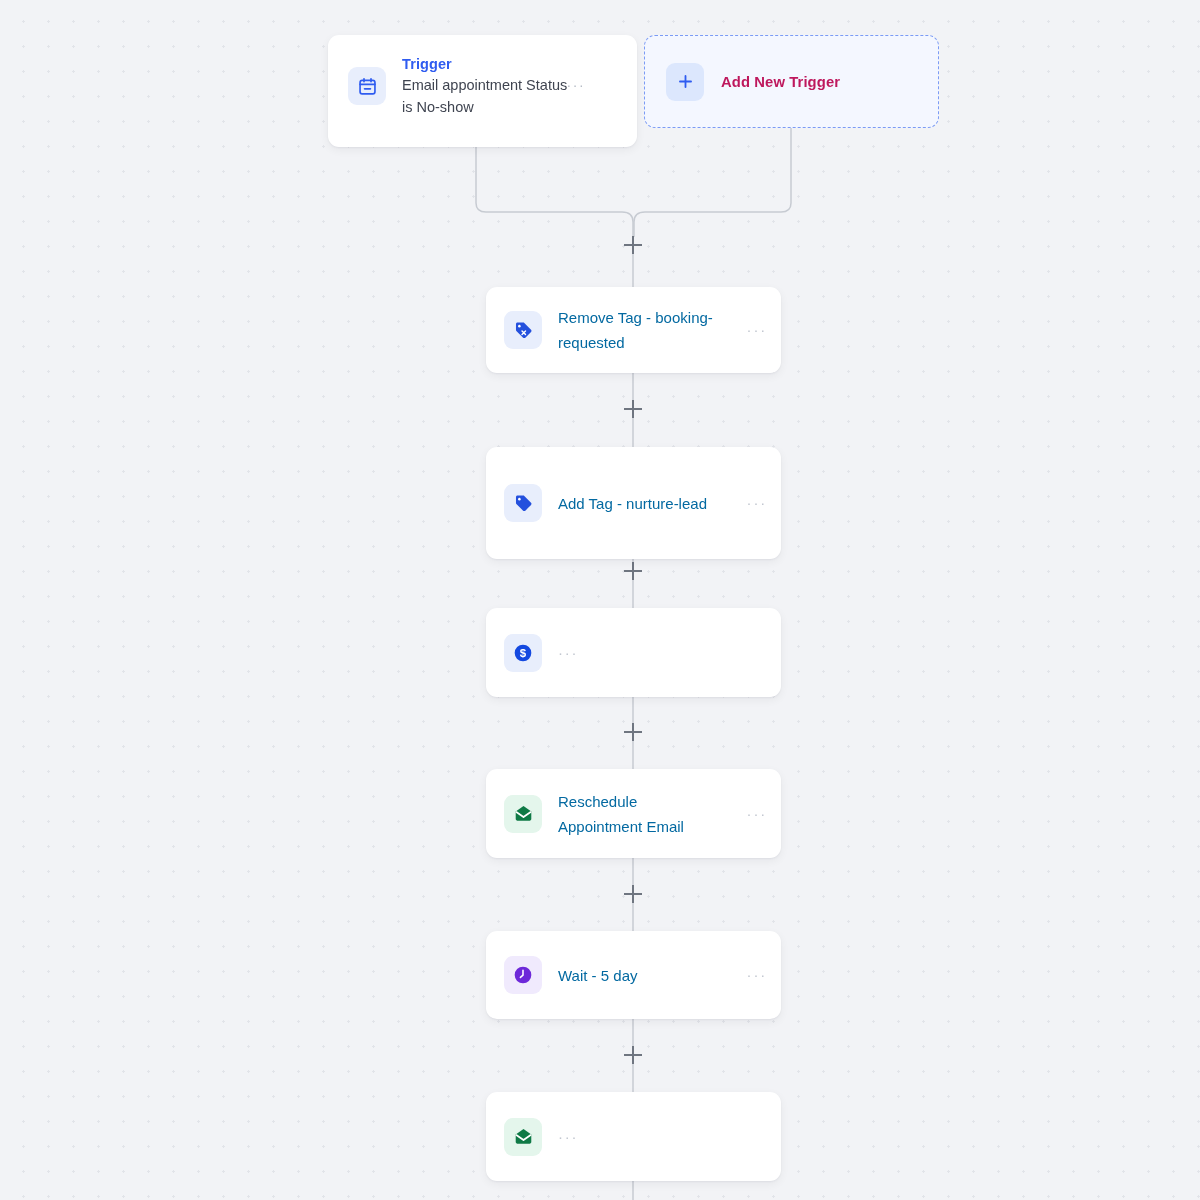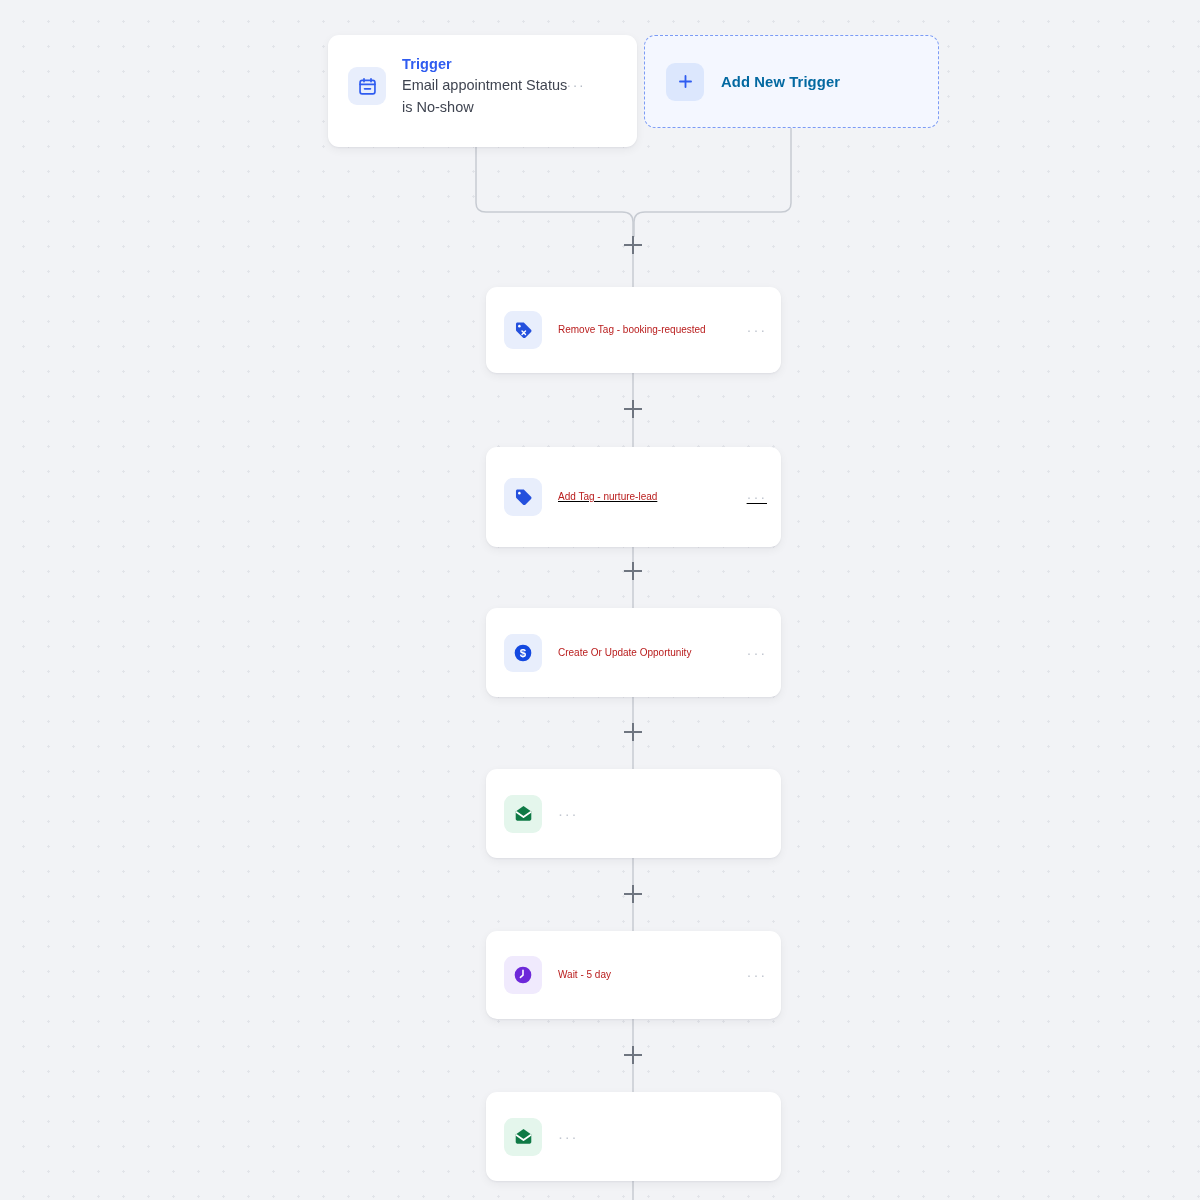--- a/index.html
+++ b/index.html
@@ -118,21 +118,21 @@
     width: 38px;
     height: 38px;
     border-radius: 9px;
     background: #dce7fd;
     display: flex;
     align-items: center;
     justify-content: center;
     flex: 0 0 auto;
   }
   .add-label {
-    color: #0369a1;
+    color: #be185d;
     font-size: 14.8px;
     font-weight: bold;
     letter-spacing: 0.1px;
   }
 
   
   .action-card {
     left: 486px;
     width: 295px;
     padding: 0 14px 0 18px;
@@ -150,23 +150,23 @@
     display: flex;
     align-items: center;
     justify-content: center;
     flex: 0 0 auto;
   }
   .icon-blue { background: #e8eefc; }
   .icon-green { background: #e4f6ec; }
   .icon-purple { background: #f0eafd; }
 
   .action-label {
-    color: #b91c1c;
-    font-size: 10px;
-    line-height: 30px;
+    color: #0369a1;
+    font-size: 15px;
+    line-height: 25px;
     flex: 1 1 auto;
     padding-right: 6px;
   }
   .dots-menu {
     color: #c2c7d0;
     font-size: 15px;
     letter-spacing: 1.8px;
     flex: 0 0 auto;
     line-height: 10px;
     cursor: pointer;
@@ -273,21 +273,21 @@
                    C21.3 12.95 21.3 11.8 20.6 11.1 Z" fill="#2450dd"></path>
           <circle cx="7.3" cy="7.0" r="1.45" fill="#ffffff"></circle>
           <path d="M10.3 12.7 L14.3 16.7 M14.3 12.7 L10.3 16.7" stroke="#ffffff" stroke-width="1.6" stroke-linecap="round"></path>
         </svg>
       </span>
       <span class="action-label">Remove Tag - booking-requested</span>
       <span class="dots-menu">···</span>
     </div>
   </div>
 
-  <div class="card action-card" style="top:447px; height:100px;text-decoration:underline;">
+  <div class="card action-card" style="top:447px; height:112px;">
     <div class="action-inner">
       <span class="action-icon-box icon-blue">
         <svg width="21" height="21" viewBox="0 0 24 24">
           <path d="M20.6 11.1 L12.9 3.4 C12.6 3.1 12.2 2.95 11.8 2.95 L5.2 2.95
                    C4.2 2.95 3.4 3.75 3.4 4.75 L3.4 11.35 C3.4 11.75 3.55 12.15 3.85 12.45
                    L11.55 20.15 C12.25 20.85 13.4 20.85 14.1 20.15 L20.6 13.65
                    C21.3 12.95 21.3 11.8 20.6 11.1 Z" fill="#2450dd"></path>
           <circle cx="7.3" cy="7.0" r="1.45" fill="#ffffff"></circle>
         </svg>
       </span>
@@ -297,34 +297,34 @@
   </div>
 
   <div class="card action-card" style="top:608px; height:89px;">
     <div class="action-inner">
       <span class="action-icon-box icon-blue">
         <svg width="22" height="22" viewBox="0 0 24 24">
           <circle cx="12" cy="12" r="9.1" fill="#1449e0"></circle>
           <text x="12" y="16.4" text-anchor="middle" font-family="Liberation Sans, sans-serif" font-size="12.5" font-weight="bold" fill="#ffffff">$</text>
         </svg>
       </span>
-      <span class="action-label">Create Or Update Opportunity</span>
       <span class="dots-menu">···</span>
     </div>
   </div>
 
   <div class="card action-card" style="top:769px; height:89px;">
     <div class="action-inner">
       <span class="action-icon-box icon-green">
         <svg width="21" height="21" viewBox="0 0 24 24">
           <path d="M3.1 9.7 L12 3.3 L20.9 9.7 L20.9 18.4 C20.9 19.4 20.1 20.2 19.1 20.2
                    L4.9 20.2 C3.9 20.2 3.1 19.4 3.1 18.4 Z" fill="#0f7a46"></path>
           <path d="M3.4 10.0 L12 16.1 L20.6 10.0" fill="none" stroke="#ffffff" stroke-width="2.0" stroke-linejoin="round"></path>
         </svg>
       </span>
+      <span class="action-label">Reschedule Appointment Email</span>
       <span class="dots-menu">···</span>
     </div>
   </div>
 
   <div class="card action-card" style="top:931px; height:88px;">
     <div class="action-inner">
       <span class="action-icon-box icon-purple">
         <svg width="22" height="22" viewBox="0 0 24 24">
           <circle cx="12" cy="12" r="9.1" fill="#6d28d9"></circle>
           <path d="M12 6.9 L12 12.2 L9.2 14.6" fill="none" stroke="#ffffff" stroke-width="1.7" stroke-linecap="round" stroke-linejoin="round"></path>

